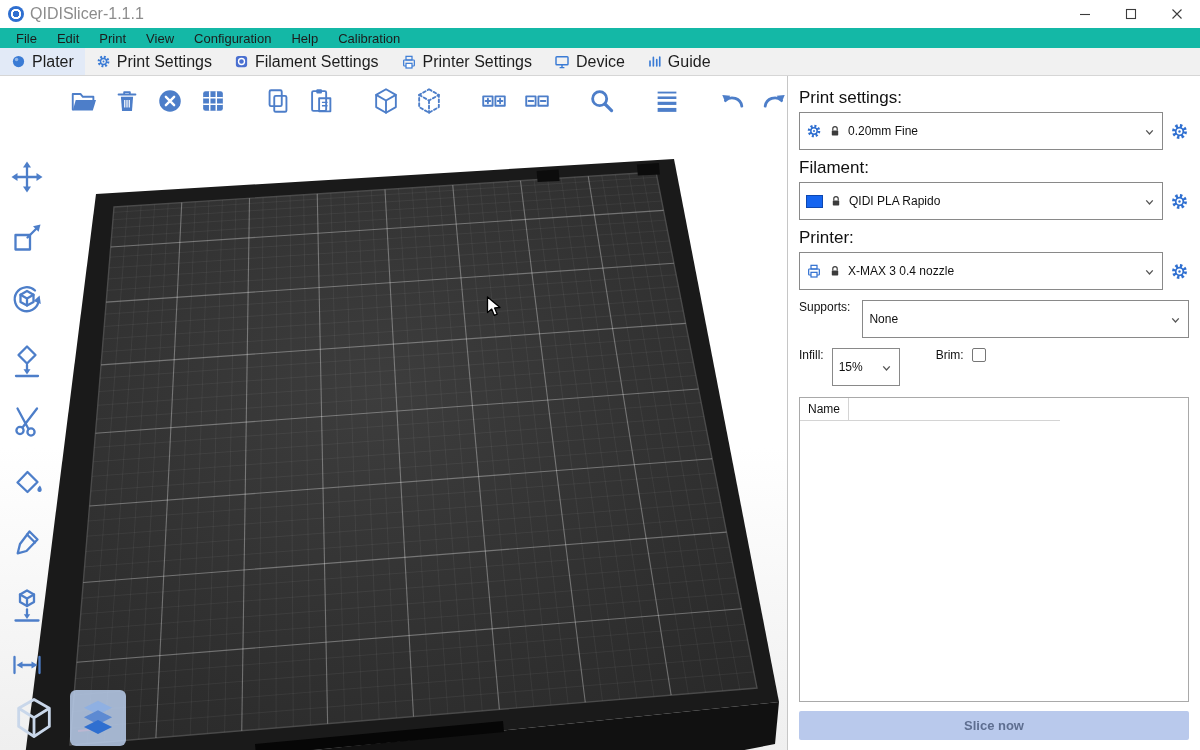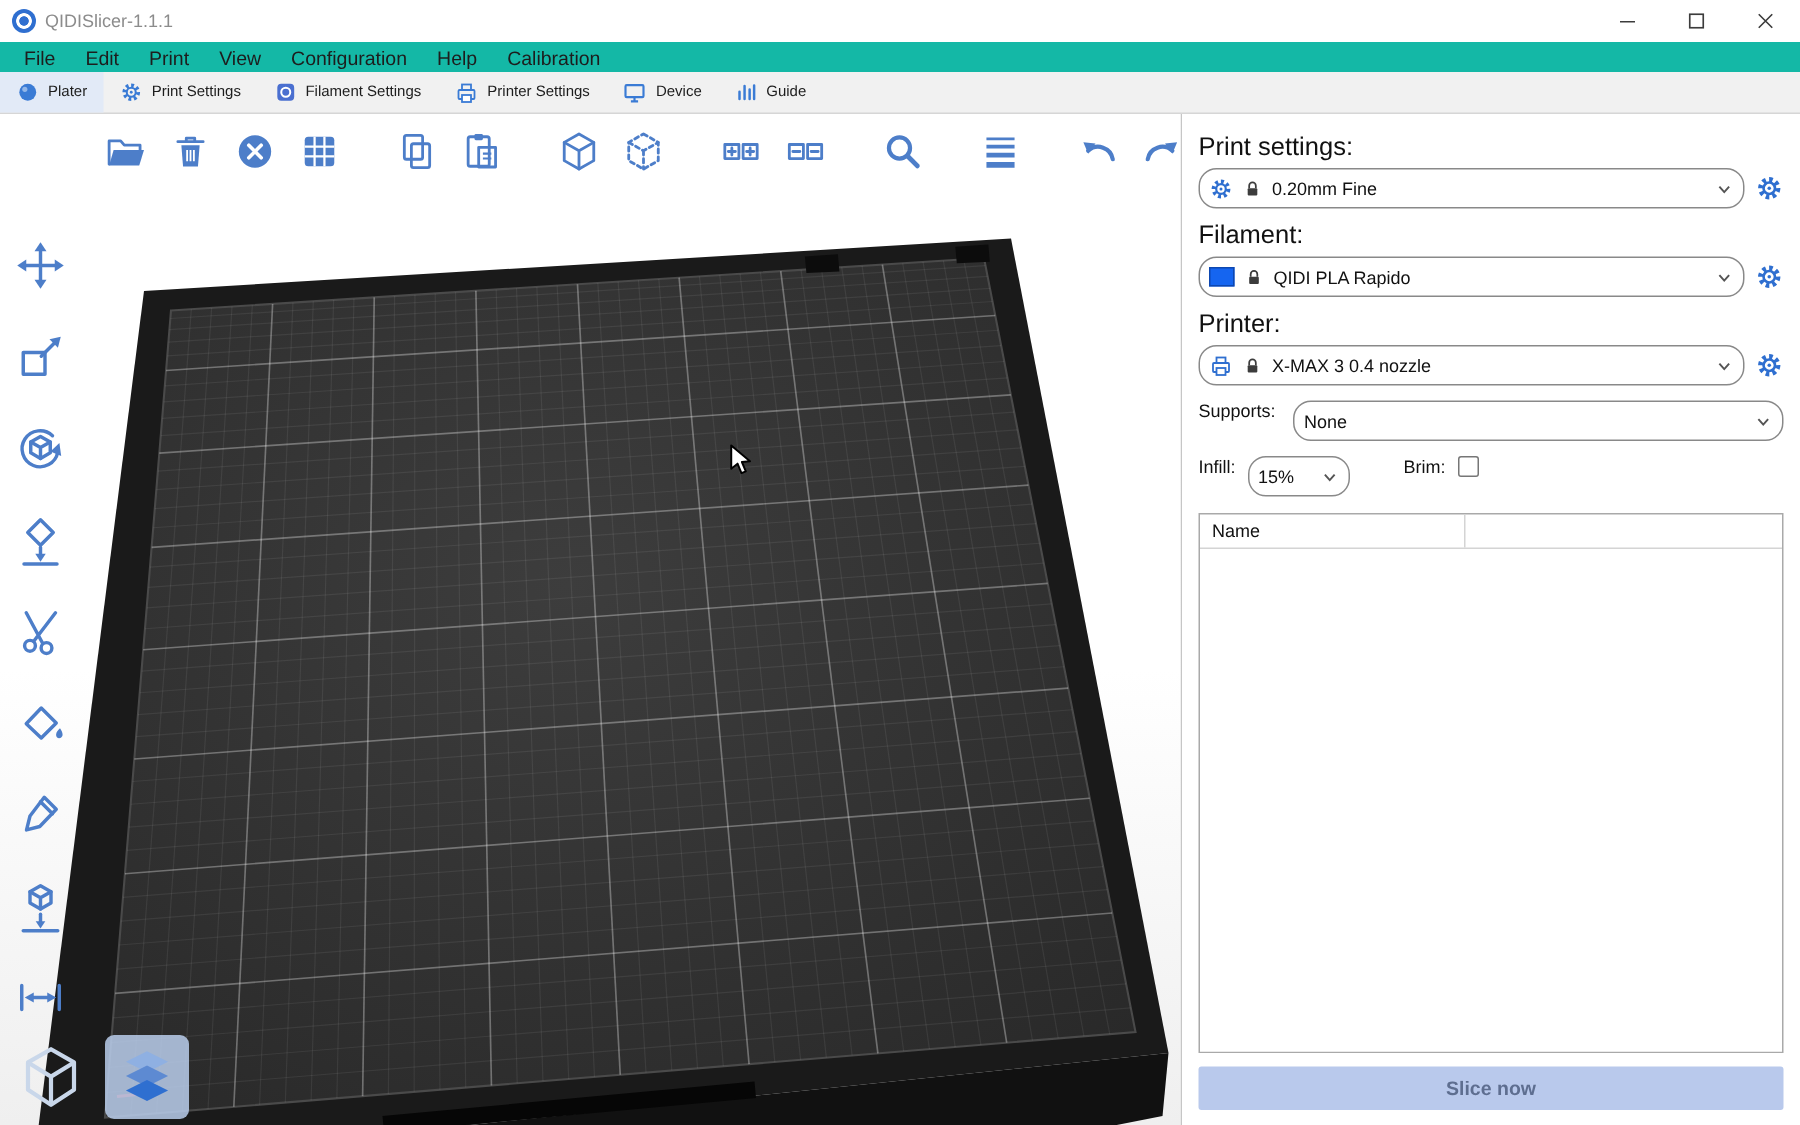--- a/index.html
+++ b/index.html
@@ -2,32 +2,32 @@
 <html><head>
 <meta charset="utf-8">
 <style>
   *{box-sizing:border-box;margin:0;padding:0}
   html,body{width:1200px;height:750px;font-family:"Liberation Sans",sans-serif;background:#fff;overflow:hidden;user-select:none}
   svg{display:block}
 
   
   .titlebar{height:28px;display:flex;align-items:center;padding-left:8px;background:#fff}
   .logo{width:16px;height:16px;border-radius:50%;background:radial-gradient(circle at 50% 50%, #2f6fd0 0 26%, #fff 30% 44%, #2f6fd0 48% 100%);margin-right:6px;flex:0 0 auto}
-  .title{font-size:12px;color:#8c8c8c}
+  .title{font-size:16px;color:#8c8c8c}
   .wctrl{margin-left:auto;display:flex;height:100%}
   .wbtn{width:46px;height:100%;display:flex;align-items:center;justify-content:center}
   .wbtn svg{stroke:#3c3c3c;stroke-width:1.1;fill:none}
 
   
   .menubar{height:20px;display:flex;align-items:flex-start;padding-left:6px;background:#14b8a6}
   .menu-item{font-size:13px;color:#1d1d1d;padding:0 10px;height:100%;display:flex;align-items:center}
 
   
   .tabbar{height:28px;background:#f1f1f1;border-bottom:1px solid #d6d6d6;display:flex;align-items:stretch}
-  .tab{display:flex;align-items:center;gap:6px;padding:0 11px;font-size:10px;color:#1d1d1d}
+  .tab{display:flex;align-items:center;gap:6px;padding:0 11px;font-size:16px;color:#1d1d1d}
   .tab.active{background:#e2eaf7}
   .modes{margin-left:auto;display:flex;align-items:stretch}
   .mode{display:flex;align-items:center;gap:6px;padding:0 11px;font-size:13px;color:#1d1d1d}
   .mode.expert{background:#6e2020;color:#fff;padding:0 15px}
   .dot{width:9px;height:9px;border-radius:50%;flex:0 0 auto}
   .dot-simple{background:#b4be17}
   .dot-advanced{background:#cdb61c}
   .dot-expert{background:#e23b2e}
 
   
@@ -50,33 +50,33 @@
   .dash{stroke-dasharray:3 2.6}
 
   .viewbtns{position:absolute;left:6px;bottom:4px;display:flex;align-items:flex-end;gap:8px;z-index:6}
   .vbtn{width:56px;height:56px;display:flex;align-items:center;justify-content:center;border-radius:6px}
   .vbtn.preview{background:rgba(186,206,236,0.85)}
   .cursor{position:absolute;left:486px;top:220px;z-index:9}
 
   
   .side-label{font-size:17px;color:#111;margin:3px 0 4px}
   .combo-row{display:flex;align-items:center;gap:7px}
-  .combo{flex:1;height:27px;border:1px solid #898989;border-radius:12px;background:#fff;display:flex;align-items:center;gap:6px;padding:0 6px;font-size:12px;color:#111;min-width:0}
+  .combo{flex:1;height:38px;border:1px solid #898989;border-radius:0;background:#fff;display:flex;align-items:center;gap:6px;padding:0 6px;font-size:12px;color:#111;min-width:0}
   .combo .txt{white-space:nowrap;overflow:hidden}
   .chev{margin-left:auto;flex:0 0 auto}
   .gearbtn{width:19px;height:19px;color:#2f6fd0;flex:0 0 auto}
   .s-ico{color:#2f6fd0}
   .lock{color:#3c3c3c}
   .swatch{width:17px;height:13px;background:#1565f0;border:1px solid #0d47b0;flex:0 0 auto}
   .inline-row{display:flex;align-items:flex-start;margin-top:10px;font-size:12px;color:#111}
   .combo.supports{margin-left:12px}
   .combo.infill{flex:0 0 68px;margin-left:8px}
   .brim-label{margin-left:36px}
   .checkbox{width:14px;height:14px;border:1px solid #767676;background:#fff;margin-left:8px;border-radius:2px}
-  .obj-table{margin-top:11px;flex:1;border:1px solid #a9a9a9;display:flex;flex-direction:column;min-height:0}
+  .obj-table{margin-top:11px;flex:1;border:1px solid #a9a9a9;display:flex;flex-direction:row;min-height:0}
   .obj-header{display:grid;grid-template-columns:1fr 31px 181px;height:23px;border-bottom:1px solid #d4d4d4;font-size:12px;color:#111}
   .obj-header .c{padding:0 8px;display:flex;align-items:center}
   .obj-header .mid,.obj-header .editing{border-left:1px solid #d4d4d4}
   .obj-header .editing{justify-content:center}
   .obj-body{flex:1;background:#fff}
   .slice-btn{margin-top:9px;height:29px;background:#b9c9ec;border:none;border-radius:2px;font-size:13px;font-weight:bold;color:#5e6e90;font-family:inherit;width:100%}
 </style>
 </head>
 <body>
 

